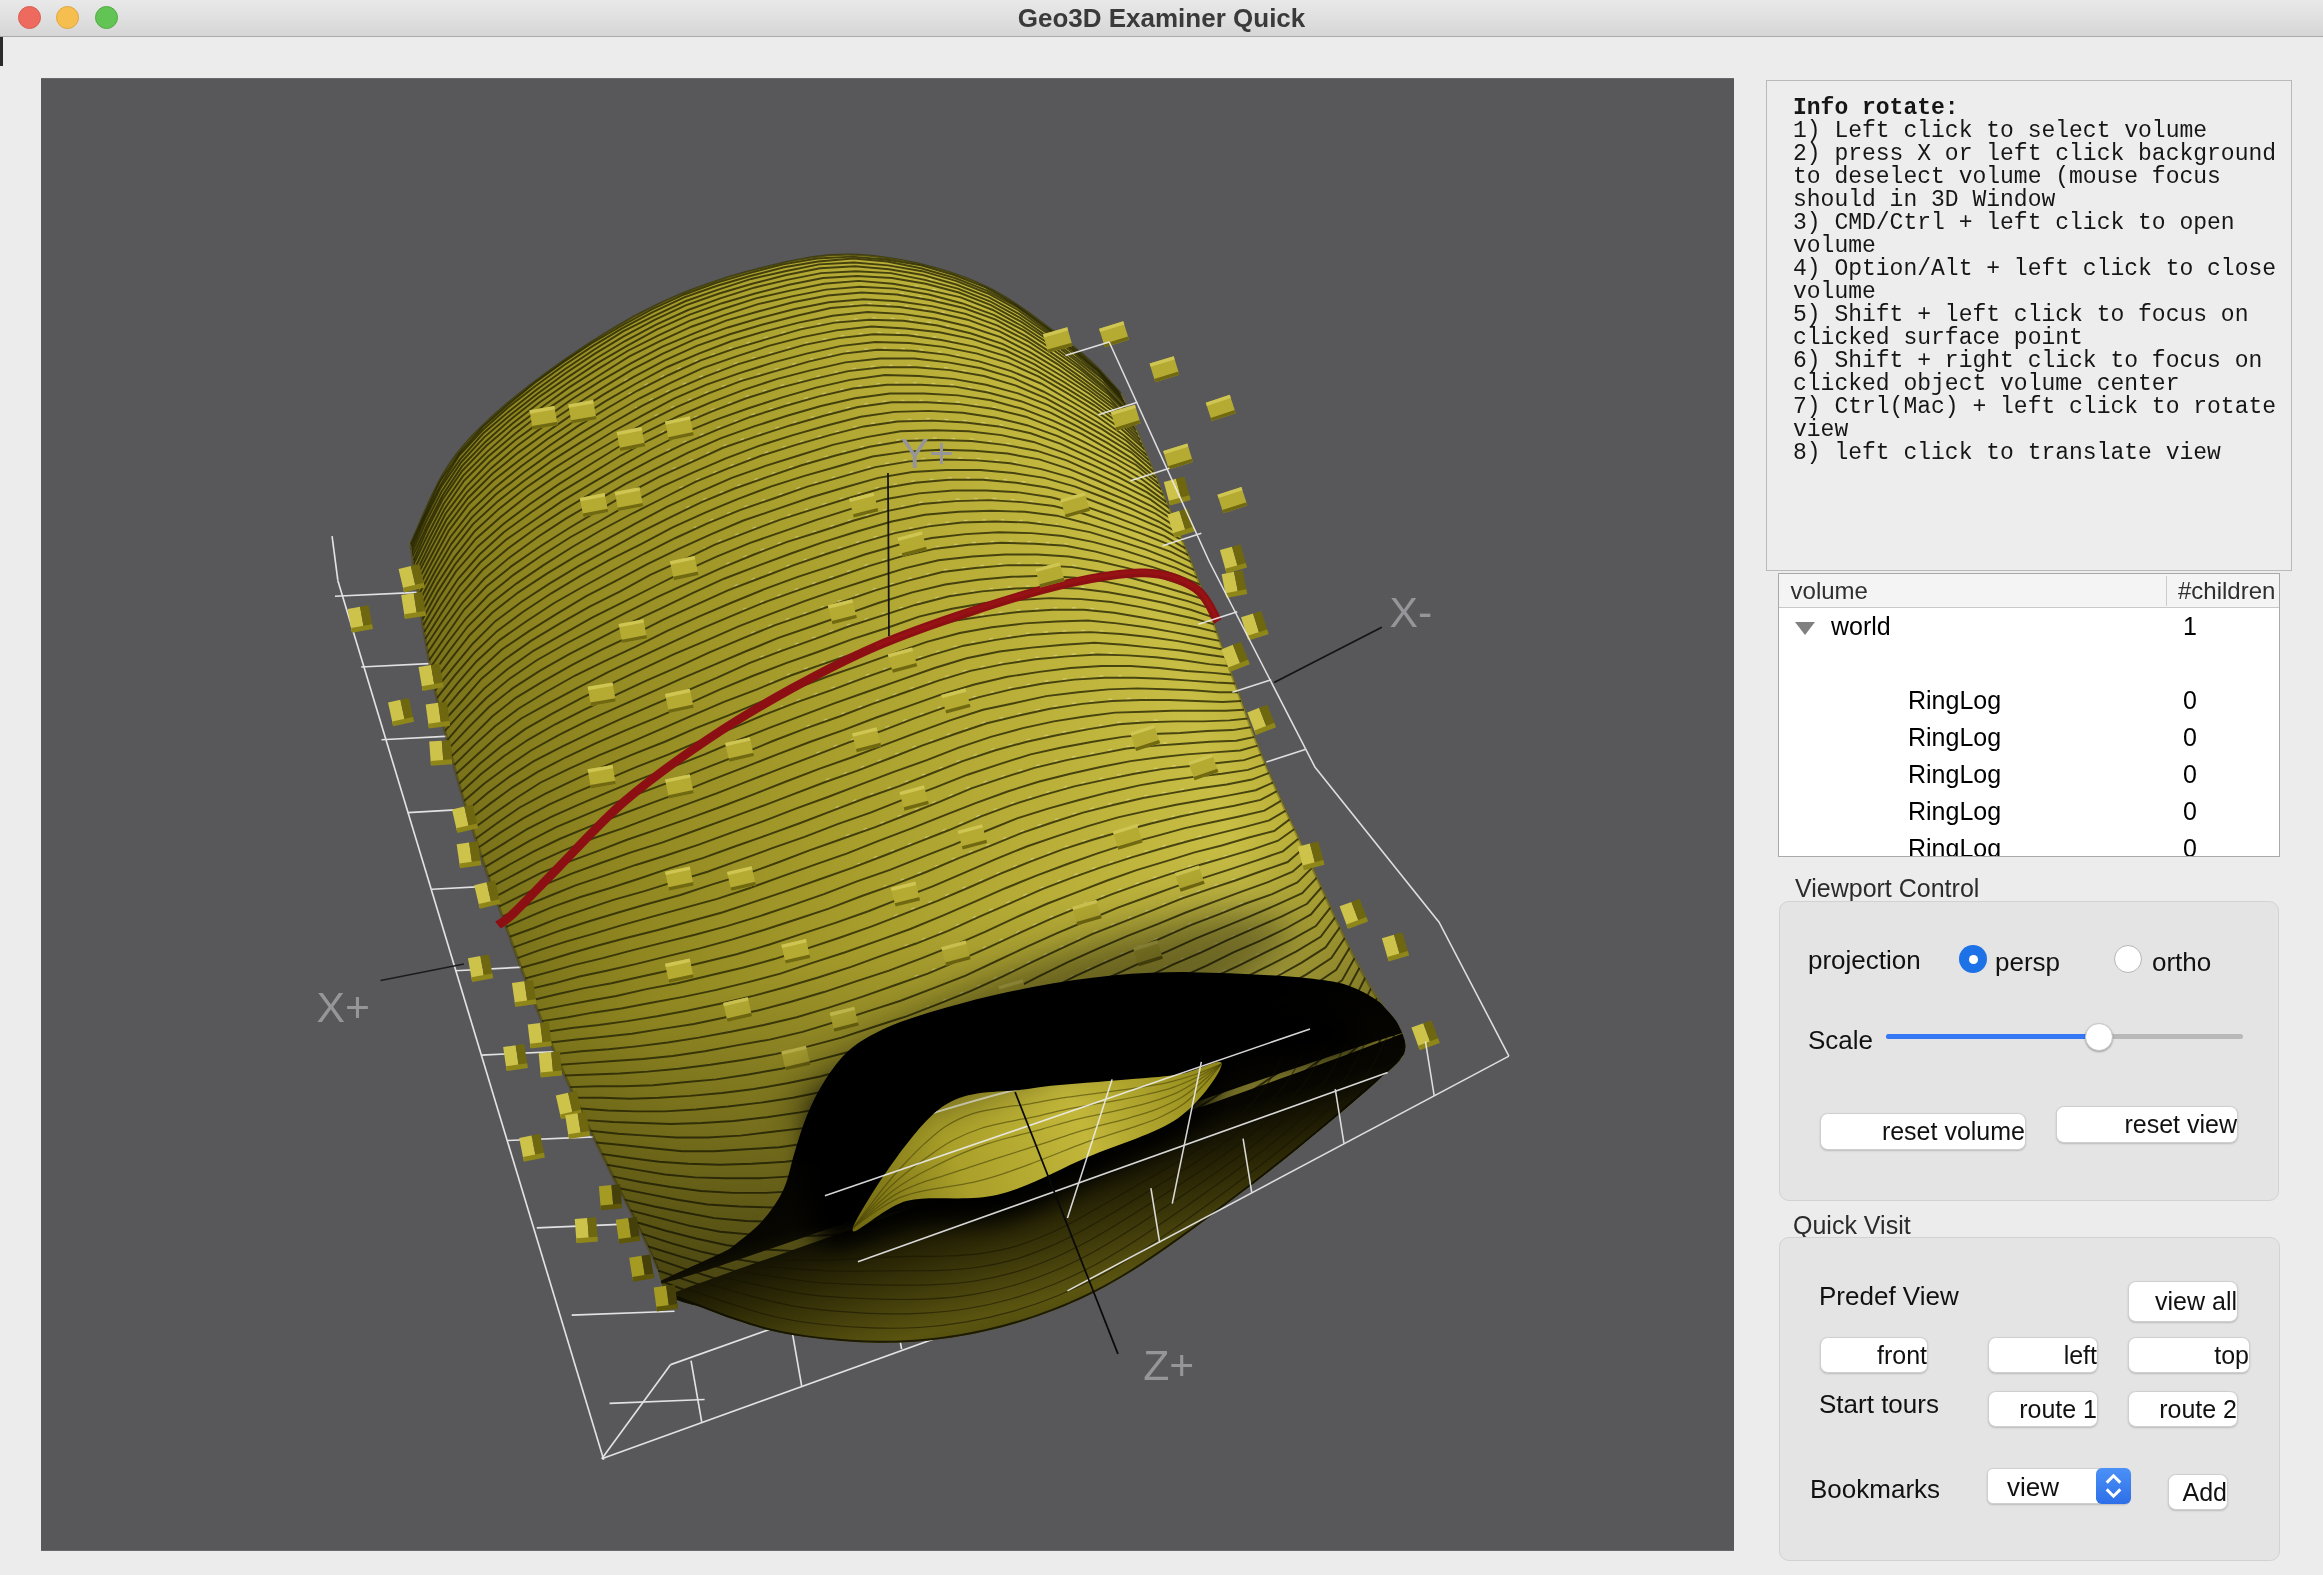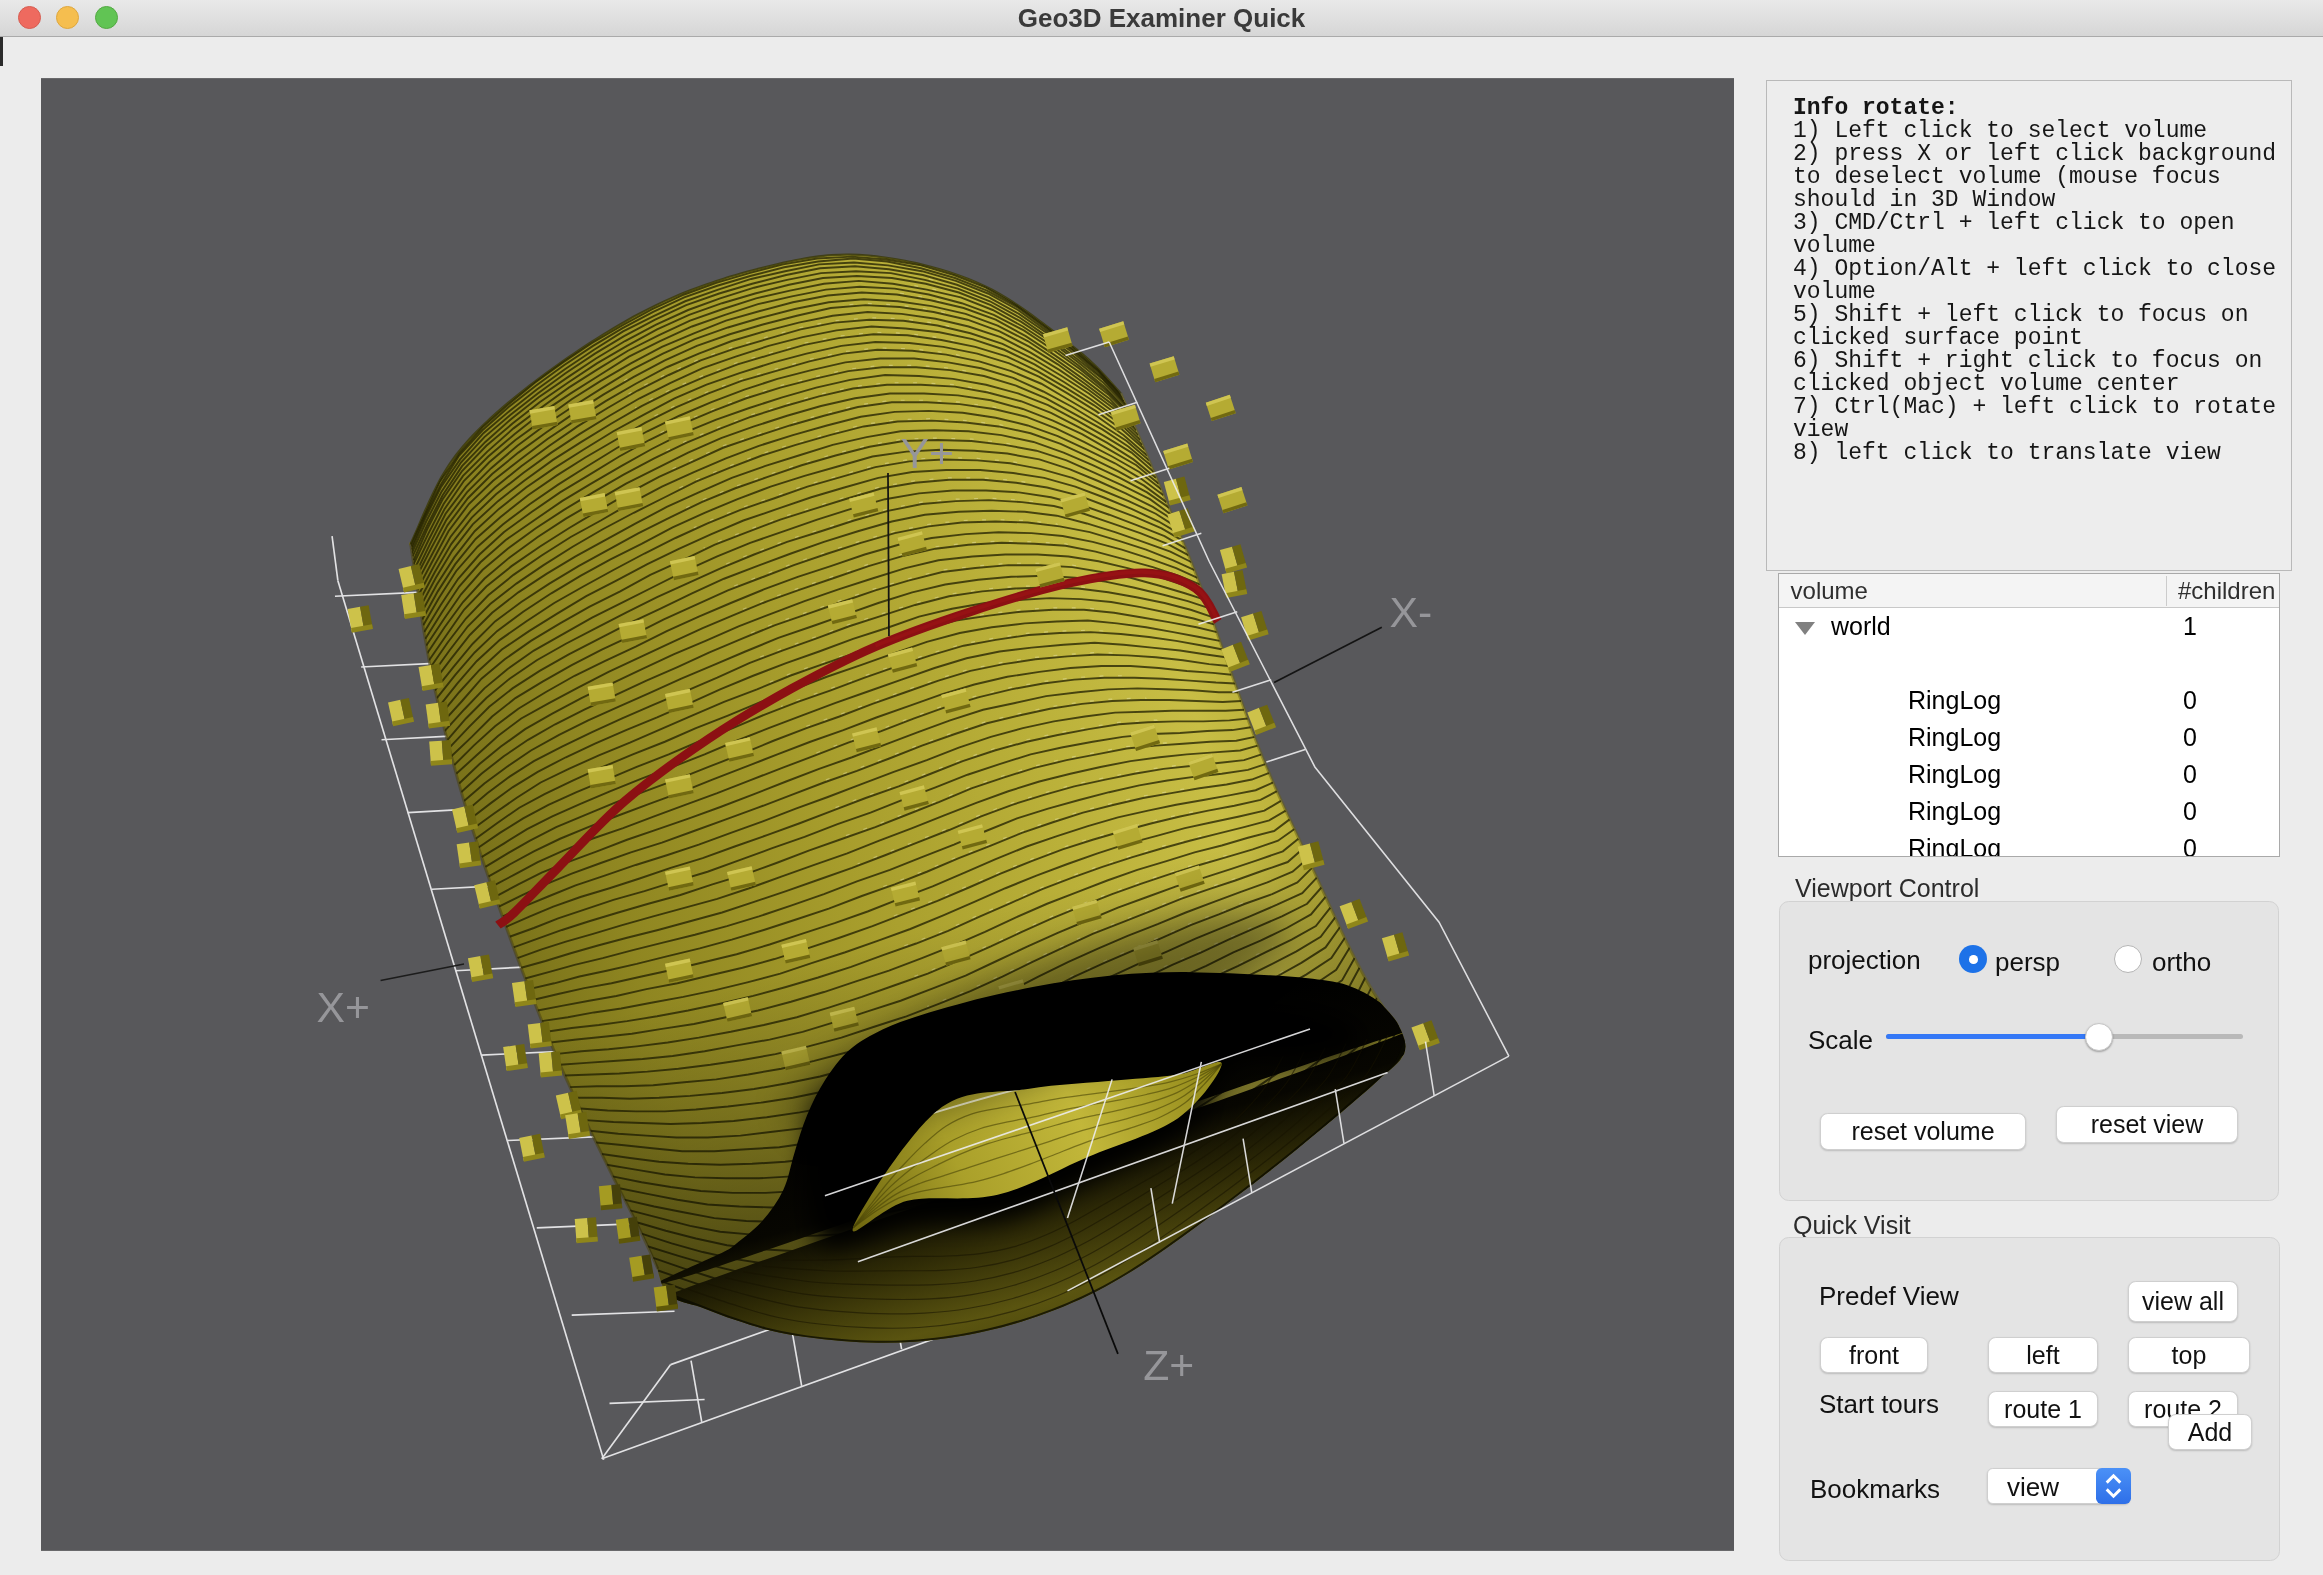--- a/index.html
+++ b/index.html
@@ -15,21 +15,21 @@
 .thead .c1{position:absolute;left:11.6px;top:2.9px}
 .thead .c2{position:absolute;left:399px;top:2.9px}
 .vsep{position:absolute;left:387px;top:1.9px;width:1px;height:30px;background:#cccccc}
 .row{position:absolute;left:0;width:100%;height:37px;font-size:25px;color:#000}
 .tri{position:absolute;width:0;height:0;border-left:10.7px solid transparent;border-right:10.7px solid transparent;border-top:13.6px solid #808080}
 .val{position:absolute;left:404px}
 .glabel{position:absolute;font-size:25px;color:#2b2b2b}
 .gbox{position:absolute;background:#e4e4e4;border:1px solid #d2d2d2;border-radius:9.7px}
 .ctl{position:absolute;font-size:26px;color:#111}
 .btn{position:absolute;background:#ffffff;border:1px solid #cfcfcf;border-radius:7.8px;box-shadow:0 1px 1.9px rgba(0,0,0,0.18);
- font-size:25px;color:#111;text-align:center}
+ font-size:25px;color:#111;text-align:right}
 .radio{position:absolute;width:28px;height:28px;border-radius:50%}
 </style></head>
 <body>
 <div class="titlebar">
  <div class="tl" style="left:17.5px;background:#ee6a5f;border:1px solid #d65d51"></div>
  <div class="tl" style="left:56px;background:#f5be4f;border:1px solid #dfa73d"></div>
  <div class="tl" style="left:95px;background:#61c454;border:1px solid #53a943"></div>
  <div class="title">Geo3D Examiner Quick</div>
 </div>
 <div class="corner"></div>
@@ -827,14 +827,14 @@
 <div class="btn" style="left:1988px;top:1391px;width:110px;height:36px;line-height:34px">route 1</div>
 <div class="btn" style="left:2128px;top:1391px;width:110px;height:36px;line-height:34px">route 2</div>
 <div class="ctl" style="left:1810px;top:1474px">Bookmarks</div>
 <div class="btn" style="left:1987px;top:1468px;width:143px;height:36px;border-radius:5.8px"></div>
 <div class="ctl" style="left:2007px;top:1472px">view</div>
 <div style="position:absolute;left:2096px;top:1468px;width:35px;height:36px;border-radius:5.8px;background:linear-gradient(#4b91f7,#2e6fe8)"></div>
 <svg style="position:absolute;left:2096px;top:1468px" width="35" height="36" viewBox="0 0 36 37">
     <path d="M11,15 L18,8 L25,15" stroke="#fff" stroke-width="3" fill="none"></path>
     <path d="M11,22 L18,29 L25,22" stroke="#fff" stroke-width="3" fill="none"></path>
   </svg>
-<div class="btn" style="left:2168px;top:1414px;width:84px;height:36px;line-height:34px">Add</div>
+<div class="btn" style="left:2168px;top:1474px;width:60px;height:36px;line-height:34px">Add</div>
 
 
 </body></html>

